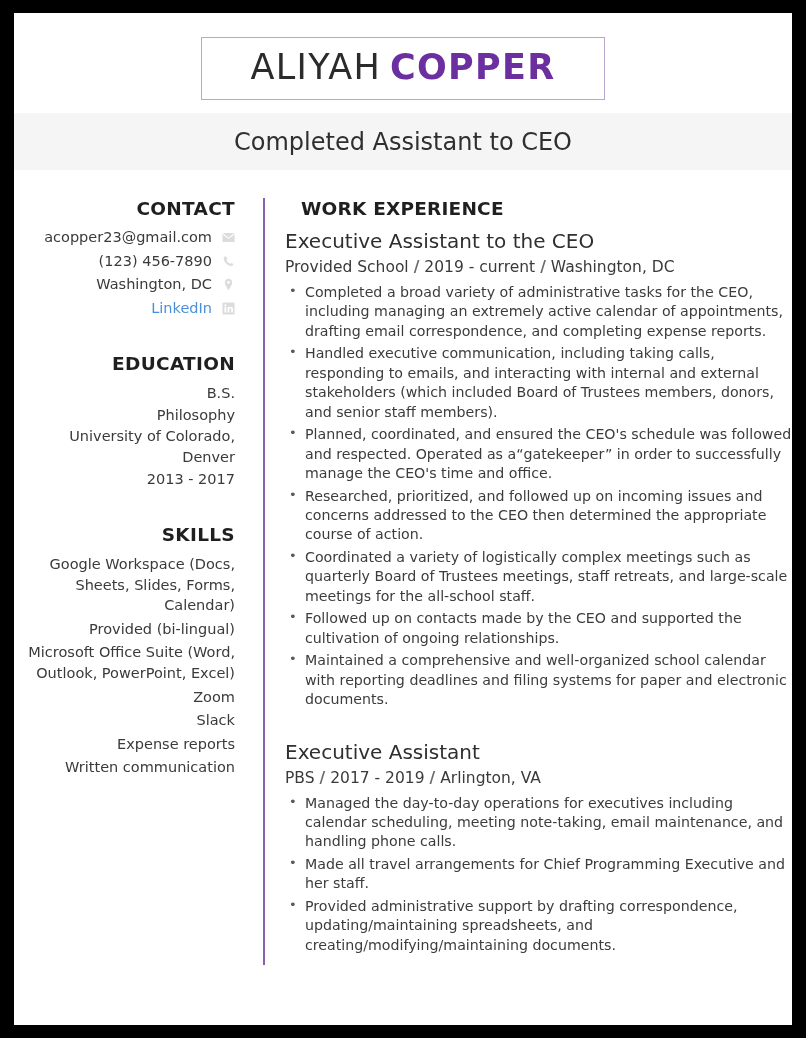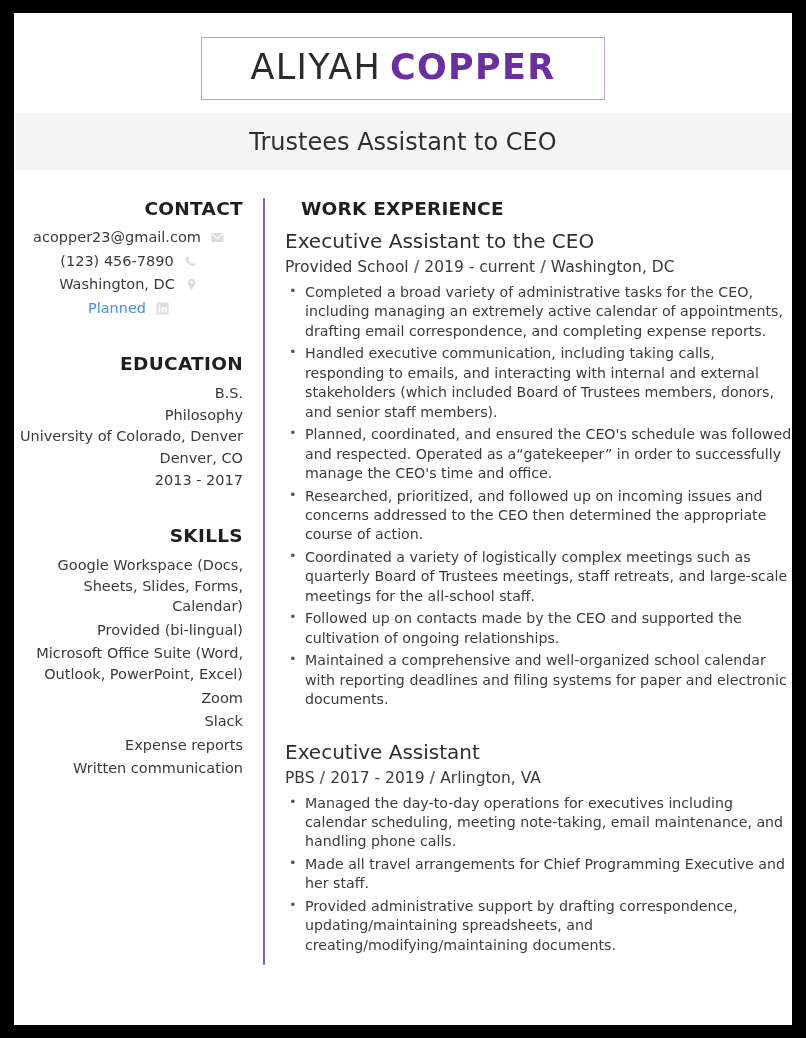--- a/index.html
+++ b/index.html
@@ -73,21 +73,21 @@
 
   
   .body-wrap {
     display: flex;
     padding-top: 28px;
   }
   .left-col {
     width: 249px;
     flex: 0 0 249px;
     text-align: right;
-    padding-right: 20px;
+    padding-right: 28px;
     box-sizing: border-box;
   }
   .divider {
     width: 2px;
     background: #8a5fae;
     flex: 0 0 2px;
     height: 767px;
   }
   .right-col {
     flex: 1 1 auto;
@@ -102,21 +102,21 @@
     color: #1f1f1f;
     letter-spacing: 0.3px;
     margin: 0 0 9px 0;
   }
   .side-heading.gap {
     margin-top: 35px;
   }
   .contact-row {
     display: flex;
     align-items: center;
-    justify-content: center;
+    justify-content: flex-end;
     margin-bottom: 4px;
     gap: 10px;
   }
   .contact-text {
     font-size: 14.5px;
     color: #3a3a3a;
     line-height: 1.35;
   }
   .contact-text.link {
     color: #4a90d9;
@@ -191,21 +191,21 @@
 <div class="page">
   <div class="sheet">
 
     <div class="header">
       <div class="name-box">
         <div class="name-line">
           <span class="name-first">ALIYAH</span><span class="name-last">COPPER</span>
         </div>
       </div>
       <div class="subtitle-band">
-        <div class="subtitle">Trustees Assistant to CEO</div>
+        <div class="subtitle">Completed Assistant to CEO</div>
       </div>
     </div>
 
     <div class="body-wrap">
 
       <div class="left-col">
 
         <div class="side-heading">CONTACT</div>
 
         <div class="contact-row">
@@ -231,36 +231,35 @@
           <span class="contact-text">Washington, DC</span>
           <span class="contact-icon">
             <svg viewBox="0 0 16 16" width="13" height="13">
                 <path d="M8 0.8c-2.6 0-4.6 2-4.6 4.5 0 3.3 4.6 9.9 4.6 9.9s4.6-6.6 4.6-9.9c0-2.5-2-4.5-4.6-4.5z" fill="#cfcfcf"></path>
                 <circle cx="8" cy="5.3" r="1.7" fill="#ffffff"></circle>
               </svg>
           </span>
         </div>
 
         <div class="contact-row">
-          <span class="contact-text link">Planned</span>
+          <span class="contact-text link">LinkedIn</span>
           <span class="contact-icon">
             <svg viewBox="0 0 16 16" width="13" height="13">
                 <rect x="0.5" y="0.5" width="15" height="15" rx="1.5" fill="#cfcfcf"></rect>
                 <rect x="3" y="6" width="2.2" height="7" fill="#ffffff"></rect>
                 <circle cx="4.1" cy="3.9" r="1.25" fill="#ffffff"></circle>
                 <path d="M6.9 6h2.1v1c.4-.7 1.2-1.15 2.1-1.15 1.5 0 2.4.95 2.4 2.75V13h-2.2V9.1c0-.9-.4-1.4-1.1-1.4-.75 0-1.2.5-1.2 1.4V13H6.9V6z" fill="#ffffff"></path>
               </svg>
           </span>
         </div>
 
         <div class="side-heading gap">EDUCATION</div>
         <div class="edu-line">B.S.</div>
         <div class="edu-line">Philosophy</div>
         <div class="edu-line">University of Colorado, Denver</div>
-        <div class="edu-line">Denver, CO</div>
         <div class="edu-line">2013 - 2017</div>
 
         <div class="side-heading gap">SKILLS</div>
         <div class="skill-line">Google Workspace (Docs, Sheets, Slides, Forms, Calendar)</div>
         <div class="skill-line">Provided (bi-lingual)</div>
         <div class="skill-line">Microsoft Office Suite (Word, Outlook, PowerPoint, Excel)</div>
         <div class="skill-line">Zoom</div>
         <div class="skill-line">Slack</div>
         <div class="skill-line">Expense reports</div>
         <div class="skill-line">Written communication</div>

